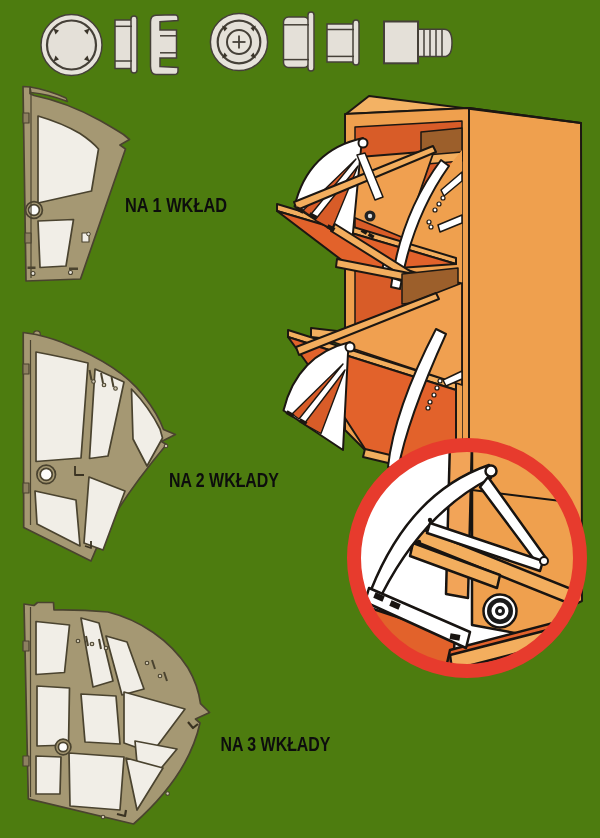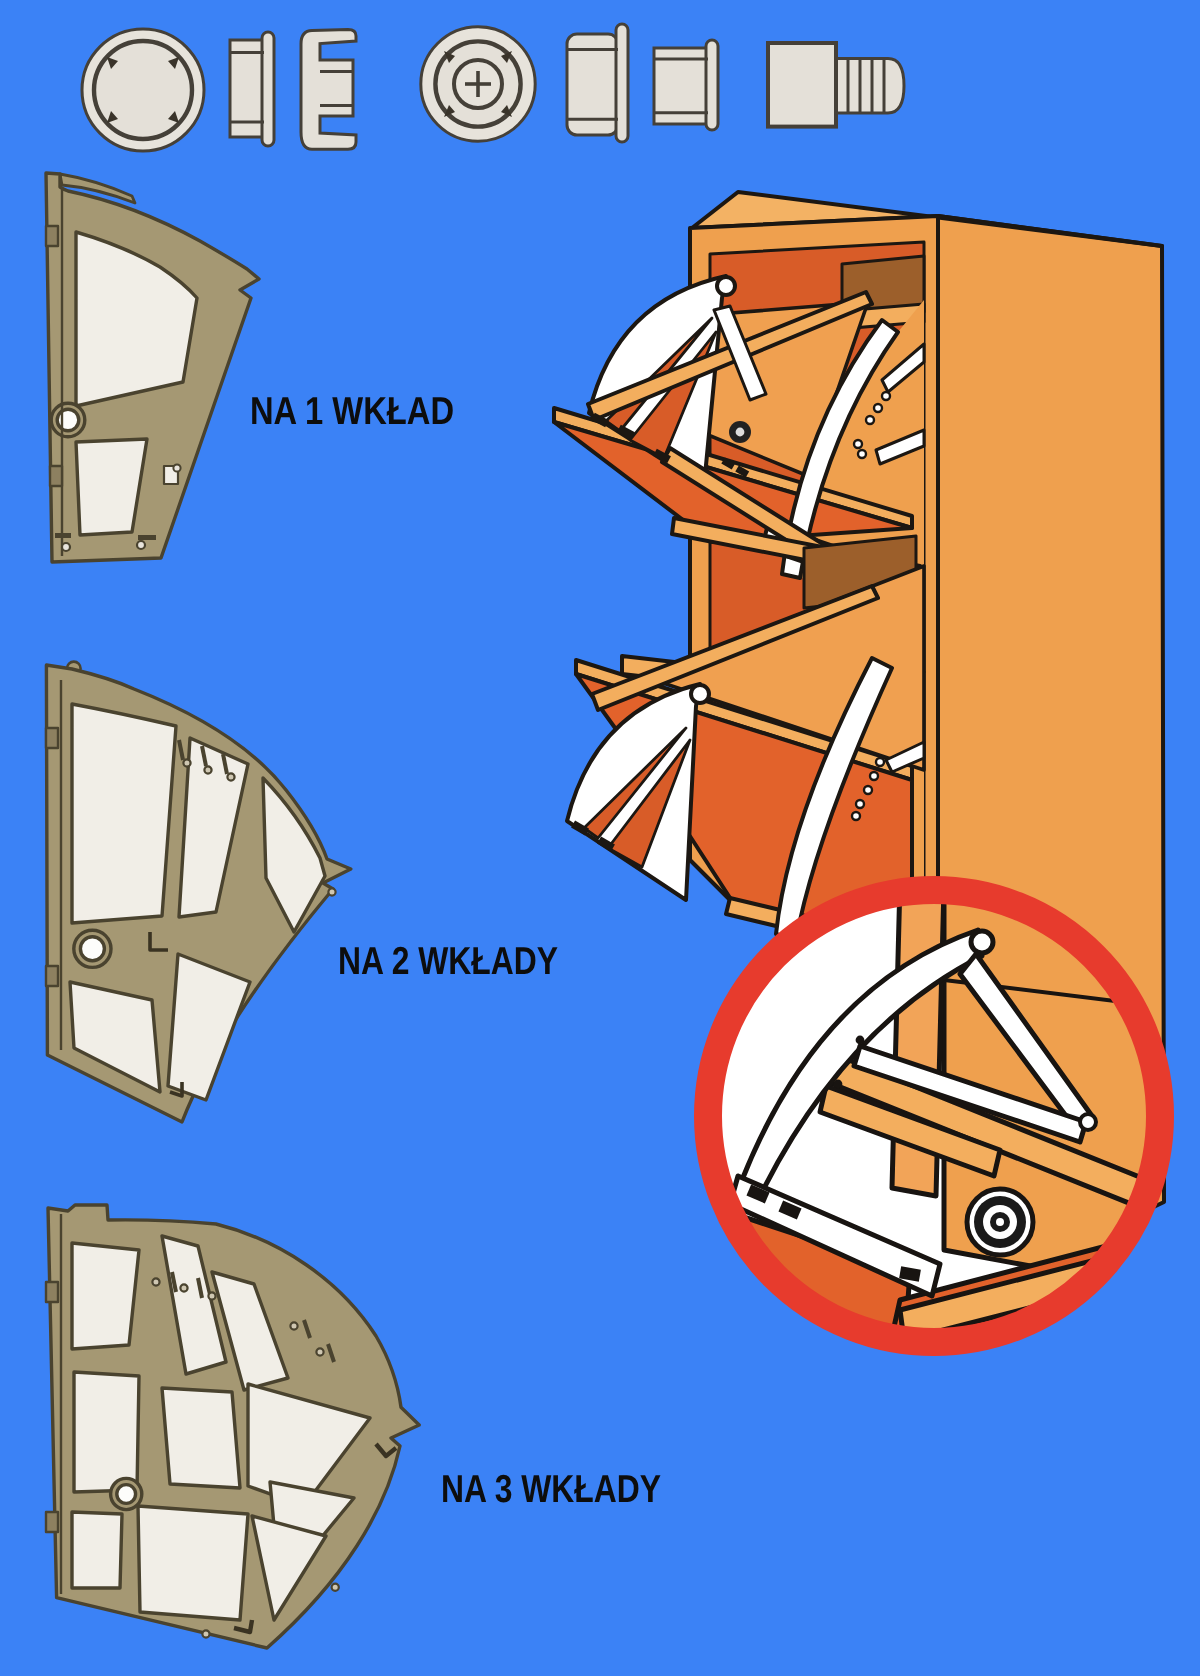--- a/index.html
+++ b/index.html
@@ -1,16 +1,16 @@
 <!DOCTYPE html>
 <html><head>
 <meta charset="utf-8">
 <style>
 html,body{margin:0;padding:0;background:#fff}
-#page{position:relative;width:600px;height:838px;background:#3b82f6;overflow:hidden;font-family:"Liberation Sans",sans-serif}
+#page{position:relative;width:600px;height:838px;background:#4d7c0f;overflow:hidden;font-family:"Liberation Sans",sans-serif}
 </style>
 </head>
 <body>
 <div id="page">
 <svg width="600" height="838" viewBox="0 0 600 838">
 
 <g id="parts" stroke="#454038" stroke-width="1.5" fill="#e4e0d8">
   <circle cx="71.5" cy="45" r="30.5" fill="#e7e3db"></circle>
   <circle cx="71.5" cy="45" r="24.5" fill="#e4e0d8" stroke-width="2.2"></circle>
   <g fill="#3a342a" stroke="none">

